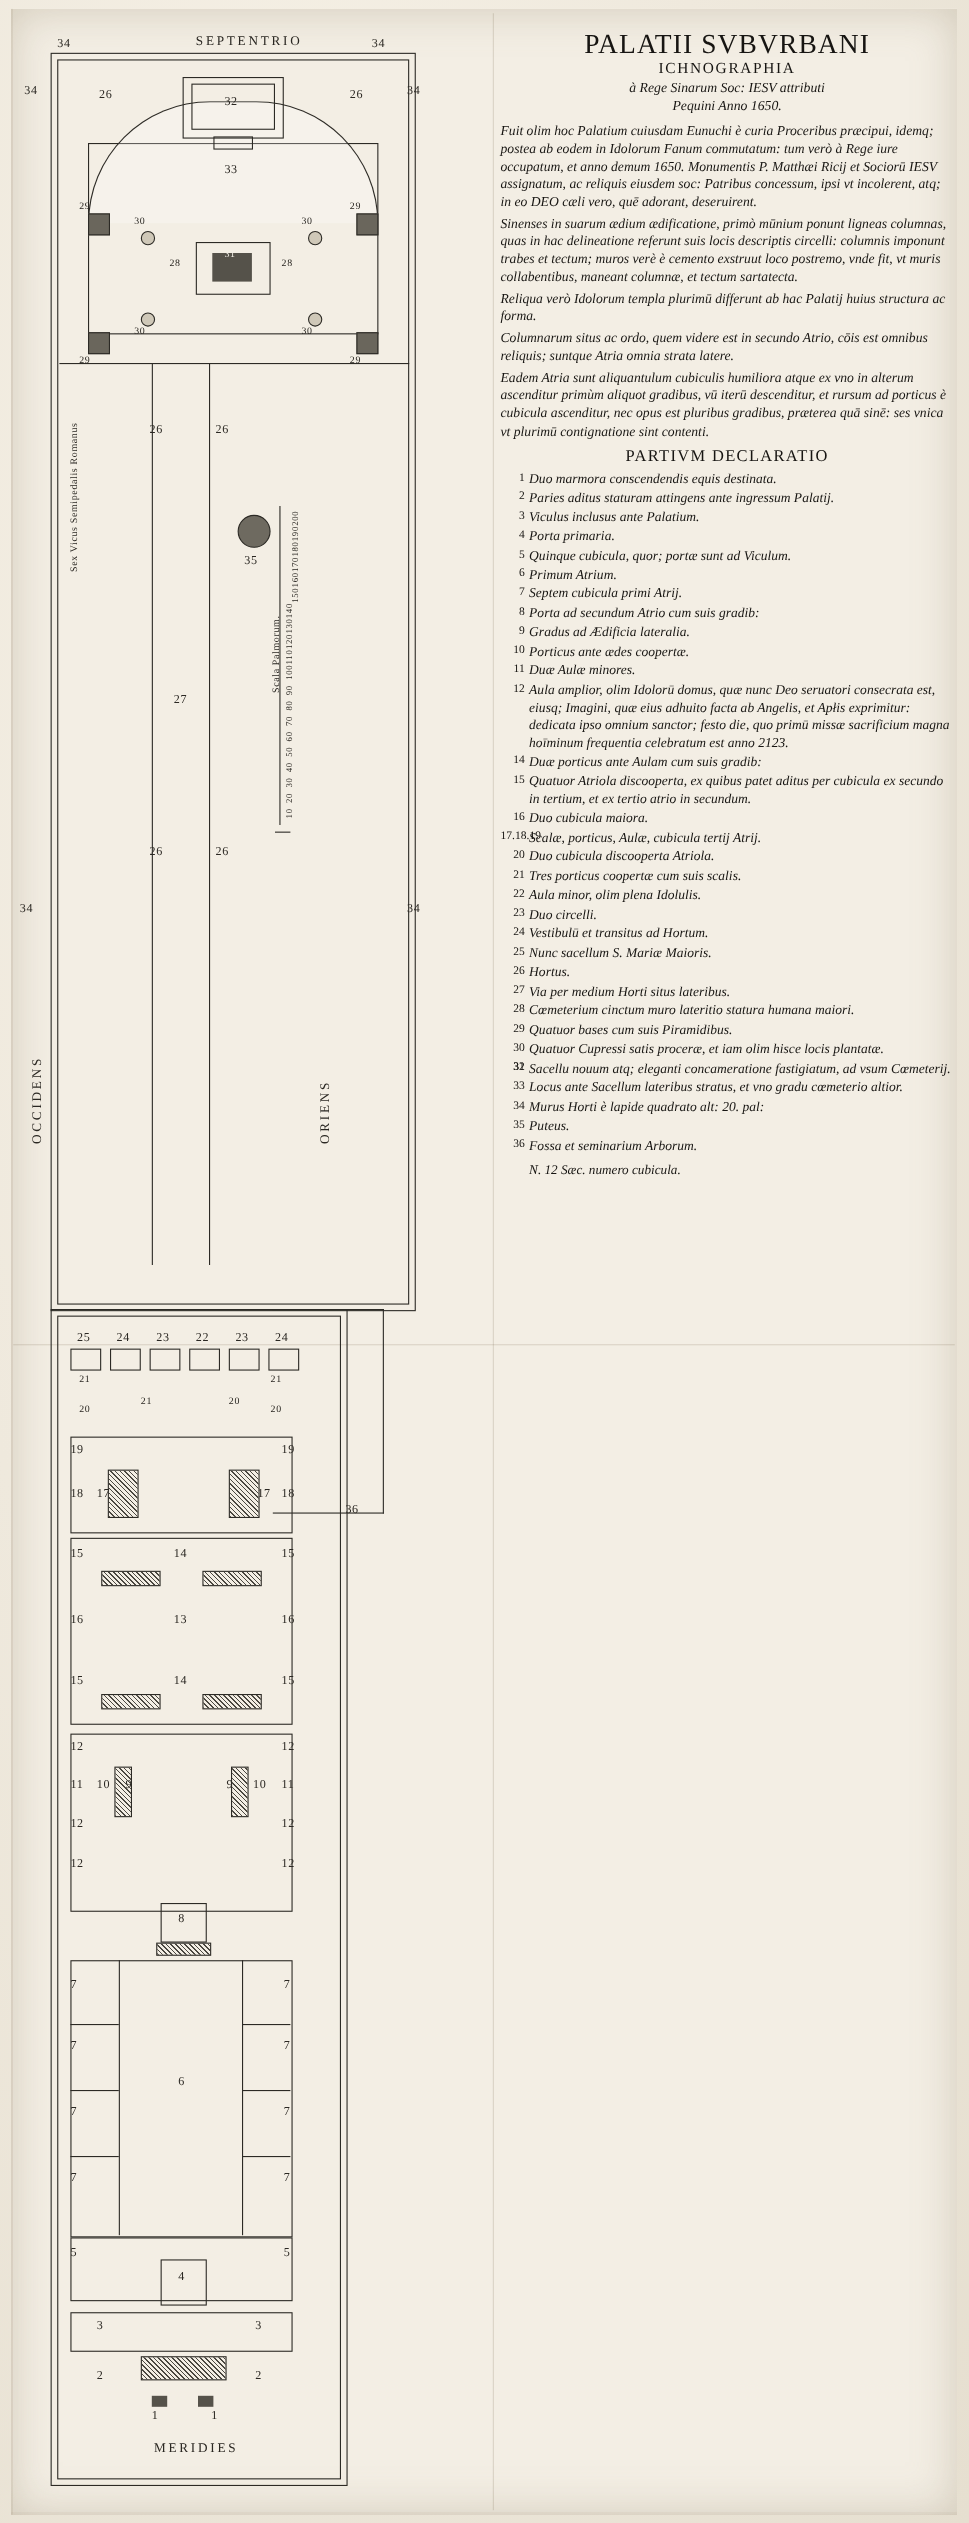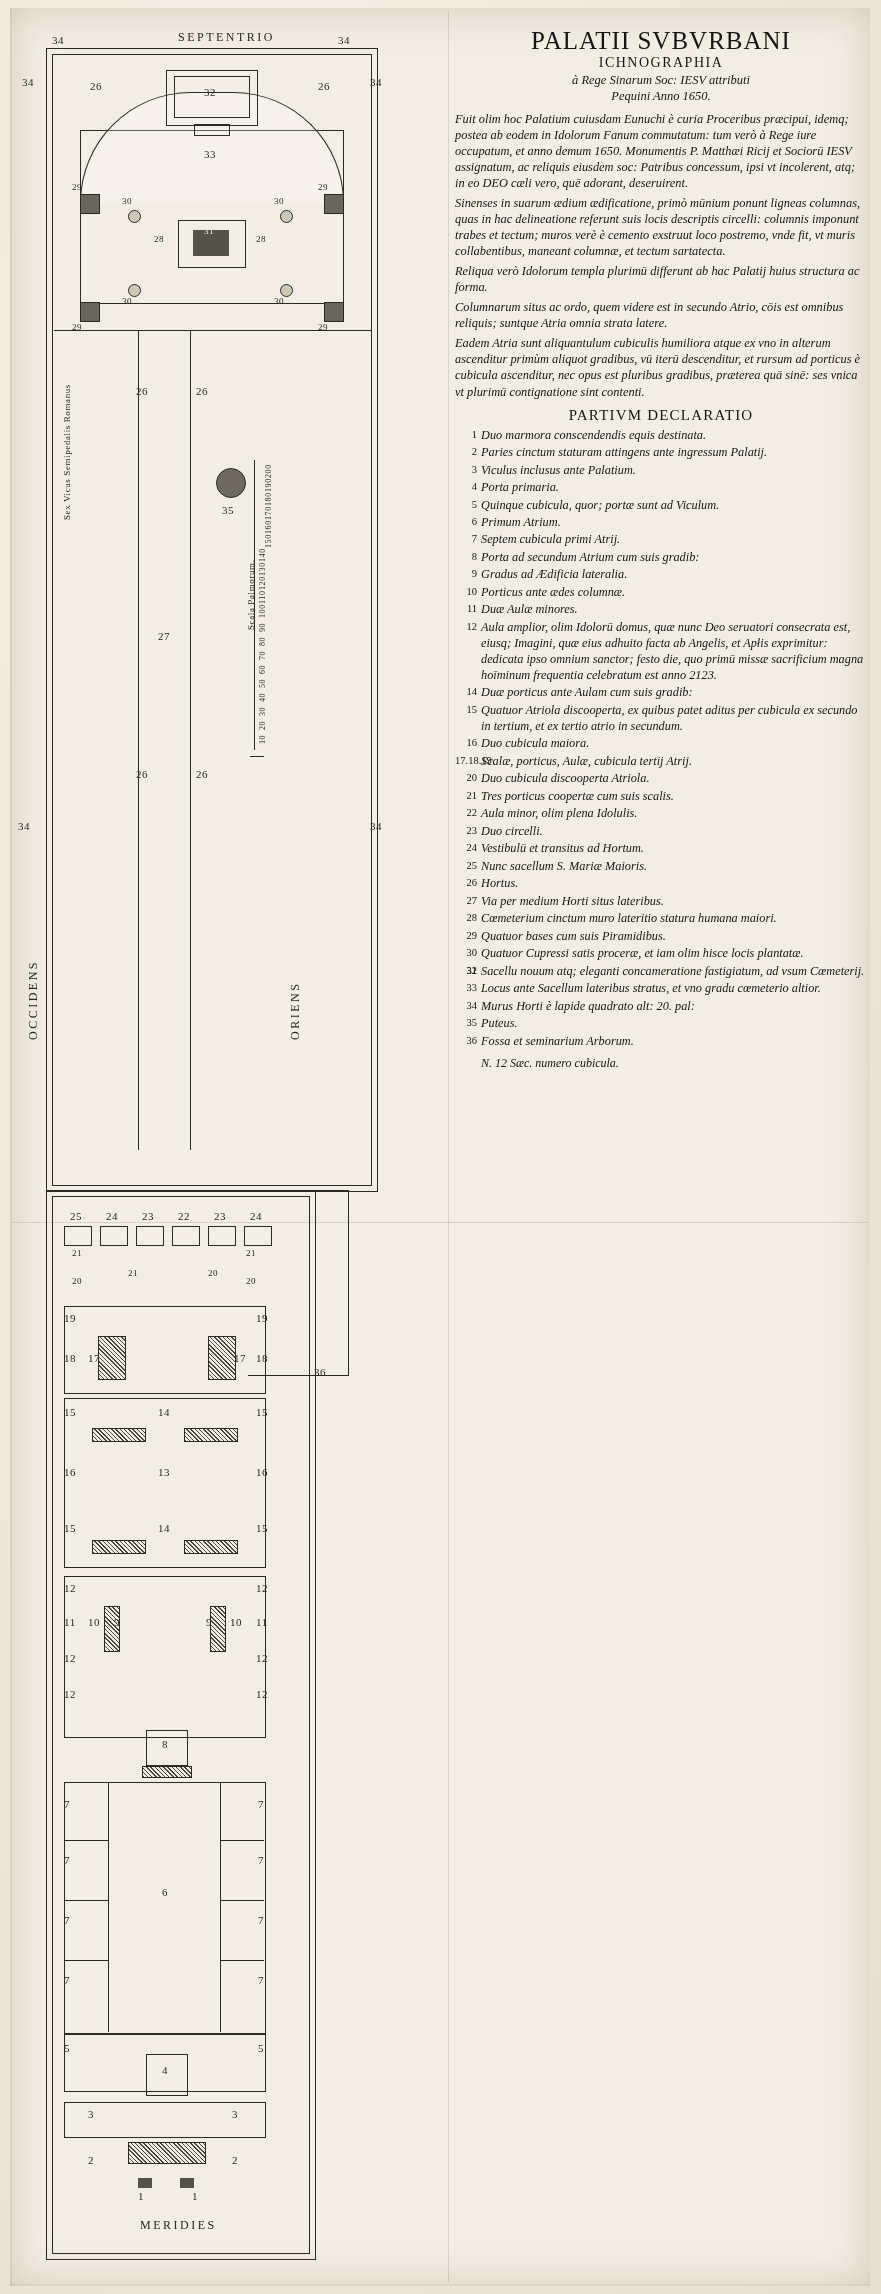--- a/index.html
+++ b/index.html
@@ -329,29 +329,29 @@
       <p>Sinenses in suarum ædium ædificatione, primò mūnium ponunt ligneas columnas, quas in hac delineatione referunt suis locis descriptis circelli: columnis imponunt trabes et tectum; muros verè è cemento exstruut loco postremo, vnde fit, vt muris collabentibus, maneant columnæ, et tectum sartatecta.</p>
       <p>Reliqua verò Idolorum templa plurimū differunt ab hac Palatij huius structura ac forma.</p>
       <p>Columnarum situs ac ordo, quem videre est in secundo Atrio, cōis est omnibus reliquis; suntque Atria omnia strata latere.</p>
       <p>Eadem Atria sunt aliquantulum cubiculis humiliora atque ex vno in alterum ascenditur primùm aliquot gradibus, vū iterū descenditur, et rursum ad porticus è cubicula ascenditur, nec opus est pluribus gradibus, præterea quā sinē: ses vnica vt plurimū contignatione sint contenti.</p>
     </div>
 
     <div class="decl">PARTIVM DECLARATIO</div>
 
     <ol class="items">
       <li><span class="num">1</span><span>Duo marmora conscendendis equis destinata.</span></li>
-      <li><span class="num">2</span><span>Paries cinctum staturam attingens ante ingressum Palatij.</span></li>
+      <li><span class="num">2</span><span>Paries aditus staturam attingens ante ingressum Palatij.</span></li>
       <li><span class="num">3</span><span>Viculus inclusus ante Palatium.</span></li>
       <li><span class="num">4</span><span>Porta primaria.</span></li>
       <li><span class="num">5</span><span>Quinque cubicula, quor; portæ sunt ad Viculum.</span></li>
       <li><span class="num">6</span><span>Primum Atrium.</span></li>
       <li><span class="num">7</span><span>Septem cubicula primi Atrij.</span></li>
-      <li><span class="num">8</span><span>Porta ad secundum Atrium cum suis gradib:</span></li>
+      <li><span class="num">8</span><span>Porta ad secundum Atrio cum suis gradib:</span></li>
       <li><span class="num">9</span><span>Gradus ad Ædificia lateralia.</span></li>
-      <li><span class="num">10</span><span>Porticus ante ædes columnæ.</span></li>
+      <li><span class="num">10</span><span>Porticus ante ædes coopertæ.</span></li>
       <li><span class="num">11</span><span>Duæ Aulæ minores.</span></li>
       <li><span class="num">12</span><span>Aula amplior, olim Idolorū domus, quæ nunc Deo seruatori consecrata est, eiusq; Imagini, quæ eius adhuitо facta ab Angelis, et Apłis exprimitur: dedicata ipso omnium sanctor; festo die, quo primū missæ sacrificium magna hoīminum frequentia celebratum est anno 2123.</span></li>
       <li><span class="num">14</span><span>Duæ porticus ante Aulam cum suis gradib:</span></li>
       <li><span class="num">15</span><span>Quatuor Atriola discooperta, ex quibus patet aditus per cubicula ex secundo in tertium, et ex tertio atrio in secundum.</span></li>
       <li><span class="num">16</span><span>Duo cubicula maiora.</span></li>
       <li><span class="num">17.18.19</span><span>Scalæ, porticus, Aulæ, cubicula tertij Atrij.</span></li>
       <li><span class="num">20</span><span>Duo cubicula discooperta Atriola.</span></li>
       <li><span class="num">21</span><span>Tres porticus coopertæ cum suis scalis.</span></li>
       <li><span class="num">22</span><span>Aula minor, olim plena Idolulis.</span></li>
       <li><span class="num">23</span><span>Duo circelli.</span></li>

